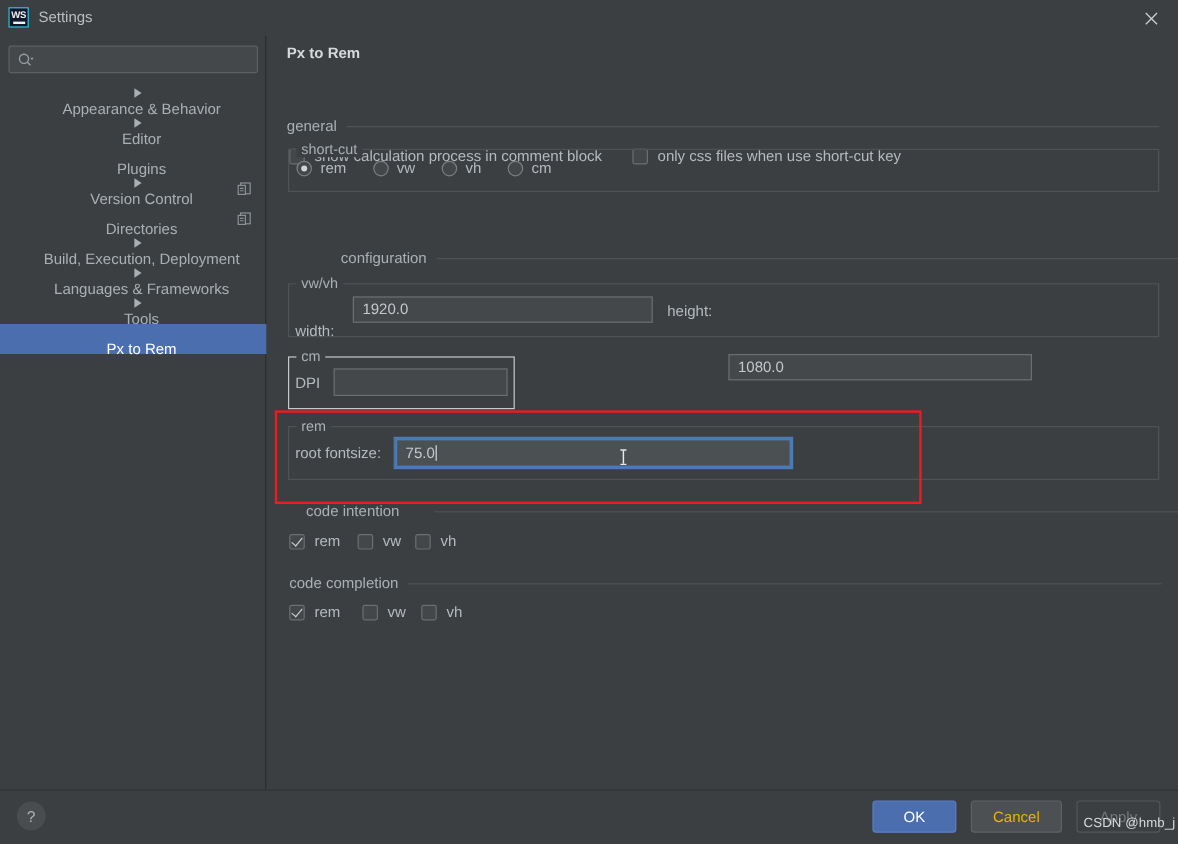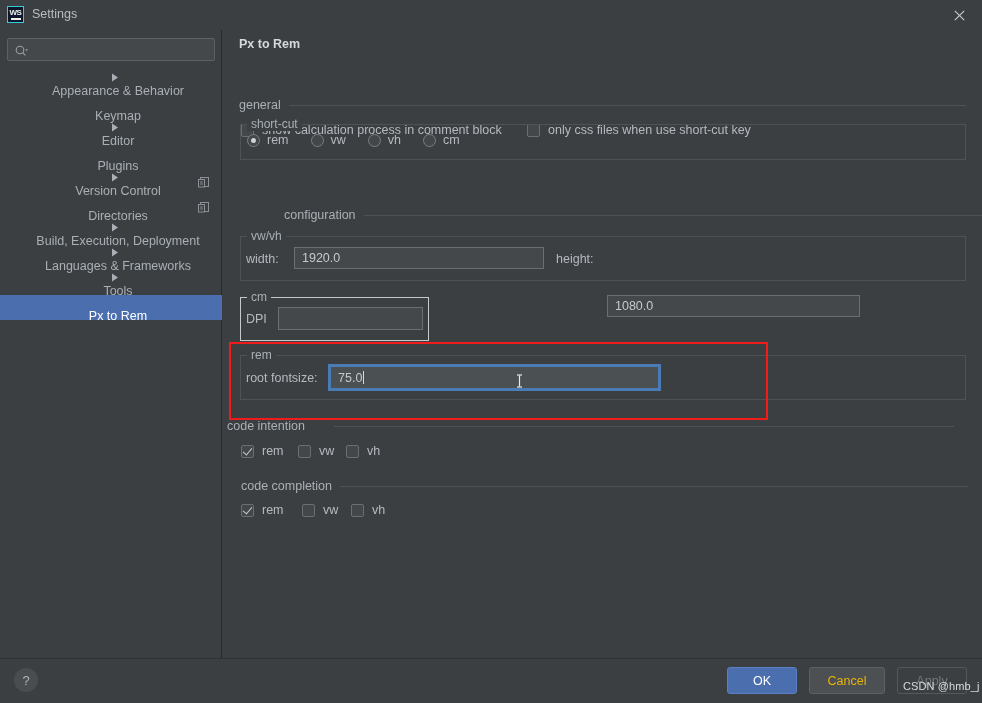--- a/index.html
+++ b/index.html
@@ -275,24 +275,20 @@
 
       <div class="tree-item">
         <span class="arrow">
           <svg width="8" height="9" viewBox="0 0 8 9">
               <polygon points="1,0.5 7,4.5 1,8.5" fill="#a9b0b6"></polygon>
             </svg>
         </span>
         <span class="tree-label">Appearance &amp; Behavior</span>
       </div>
 
-      <div class="tree-item">
-        <span class="arrow"></span>
-        <span class="tree-label">Keymap</span>
-      </div>
 
       <div class="tree-item">
         <span class="arrow">
           <svg width="8" height="9" viewBox="0 0 8 9">
               <polygon points="1,0.5 7,4.5 1,8.5" fill="#a9b0b6"></polygon>
             </svg>
         </span>
         <span class="tree-label">Editor</span>
       </div>
 
@@ -409,21 +405,21 @@
     </div>
 
     <div class="section-head" style="left:16px; top:178px; width:727px;margin-left:45px;">
       <span>configuration</span>
       <span class="rule" style="flex:1;"></span>
     </div>
 
     <div class="groupbox" style="left:17px; top:206px; width:726px; height:45px;">
       <span class="gb-title">vw/vh</span>
 
-      <span class="field-label" style="left:5px; top:15px;">width:</span>
+      <span class="field-label" style="left:5px; top:32px;">width:</span>
       <span class="textfield" style="left:53px; top:10px; width:250px; height:22px;">1920.0</span>
 
       <span class="field-label" style="left:315px; top:15px;">height:</span>
       <span class="textfield" style="left:366px; top:10px; width:253px; height:22px;margin-top:48px;">1080.0</span>
     </div>
 
     <div class="groupbox light" style="left:17px; top:267px; width:189px; height:44px;">
       <span class="gb-title">cm</span>
 
       <span class="field-label" style="left:5px; top:14px;">DPI</span>
@@ -442,21 +438,21 @@
             <line x1="3.5" y1="1.5" x2="3.5" y2="12.5" stroke="#e8eaec" stroke-width="1.2"></line>
             <line x1="1" y1="1" x2="6" y2="1" stroke="#e8eaec" stroke-width="1.2"></line>
             <line x1="1" y1="13" x2="6" y2="13" stroke="#e8eaec" stroke-width="1.2"></line>
           </svg>
         </span>
       </span>
     </div>
 
     <div class="red-box" style="left:6px; top:312px; width:539px; height:78px;"></div>
 
-    <div class="section-head" style="left:4px; top:389px; width:727px;gap:21px;">
+    <div class="section-head" style="left:32px; top:389px; width:727px;gap:21px;">
       <span>code intention</span>
       <span class="rule" style="flex:1;"></span>
     </div>
 
     <div class="cb-row" style="left:18px; top:414px;">
       <span class="checkbox checked"></span>
       <span class="cb-label">rem</span>
     </div>
     <div class="cb-row" style="left:75px; top:414px;">
       <span class="checkbox"></span>

